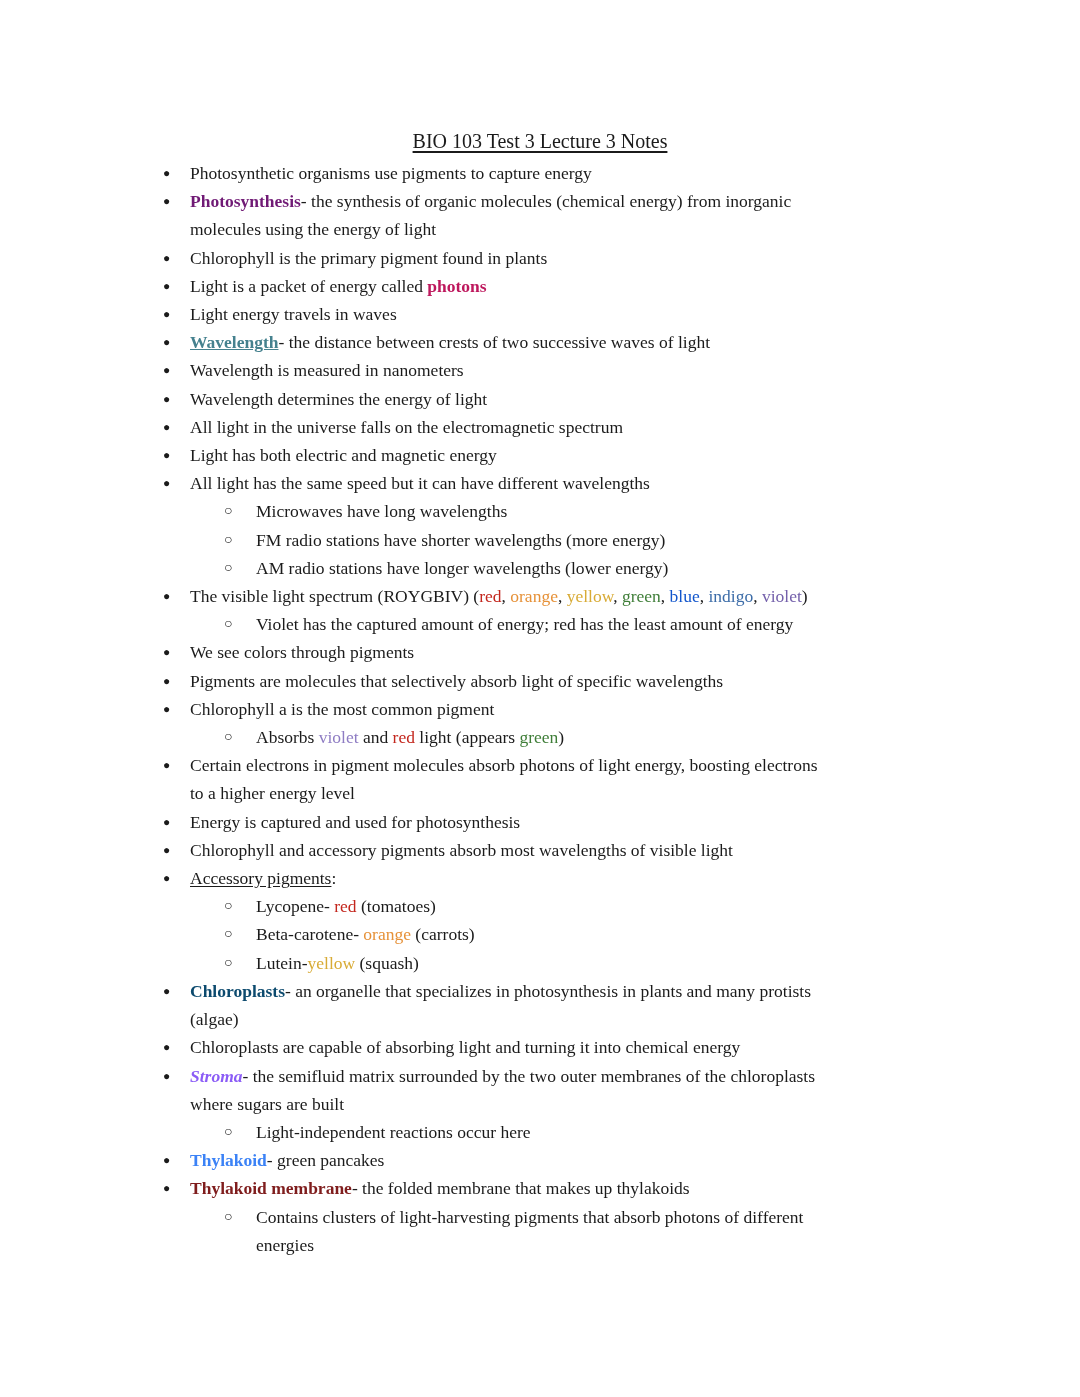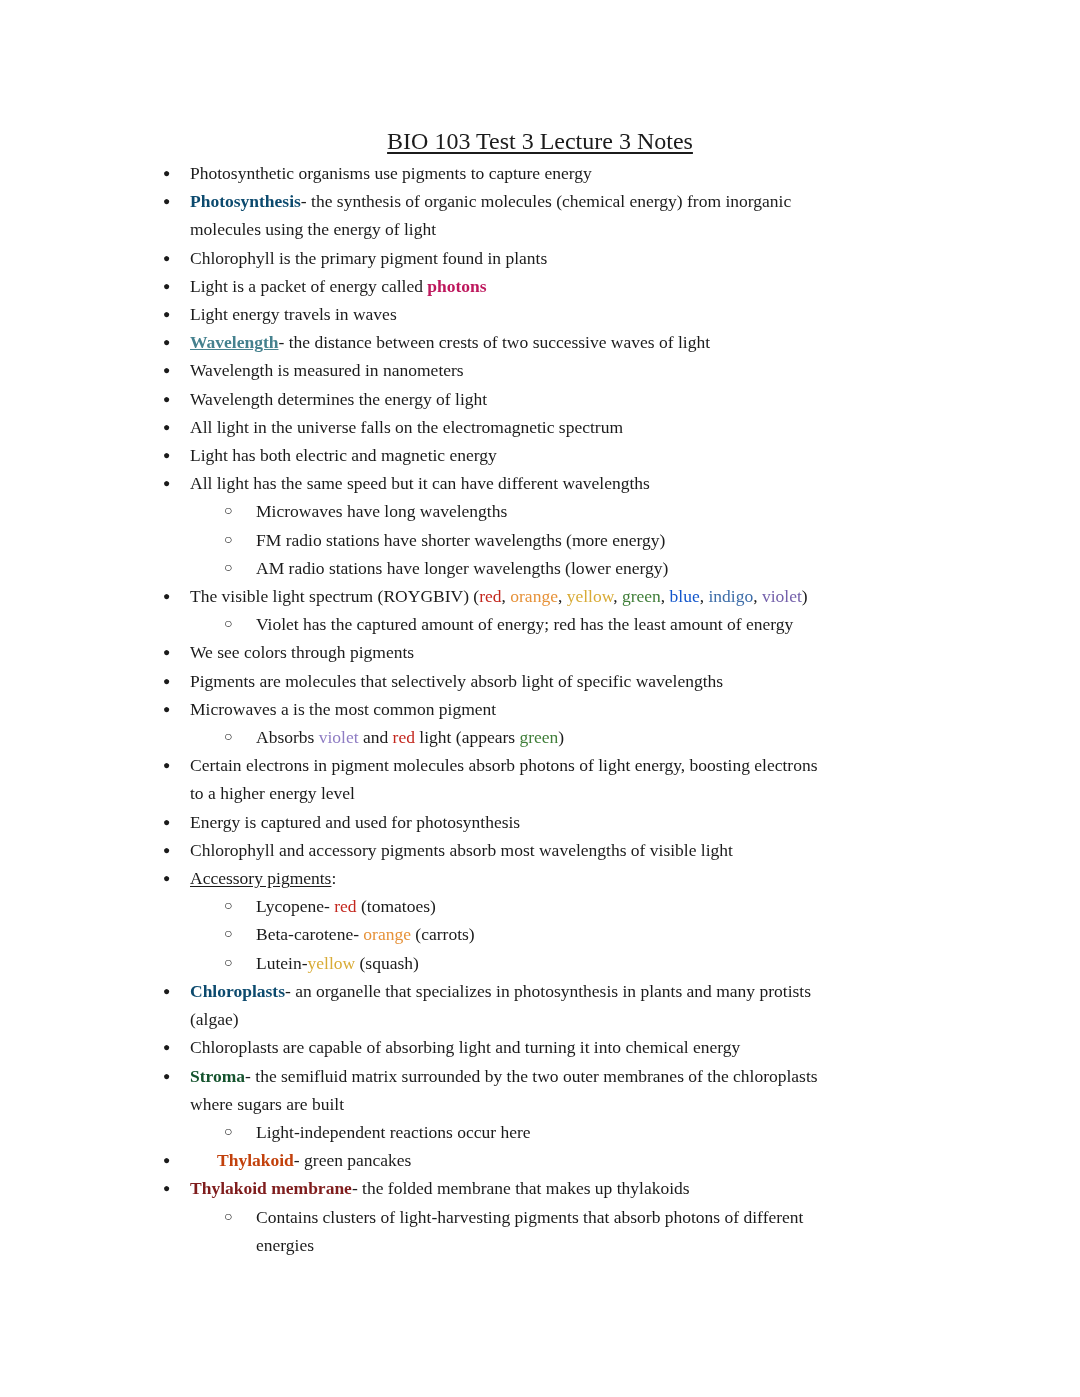--- a/index.html
+++ b/index.html
@@ -16,21 +16,21 @@
   }
   .page {
     position: relative;
     width: 1080px;
     height: 1397px;
     background: #ffffff;
   }
   .title {
     padding-top: 128px;
     text-align: center;
-    font-size: 24px;
+    font-size: 20px;
     line-height: 26px;
     text-decoration: underline;
     text-underline-offset: 3px;
   }
   .notes {
     margin-top: 5px;
   }
   .line {
     position: relative;
     font-size: 17.5px;
@@ -50,52 +50,52 @@
   .seg-b { font-weight: bold; }
   .seg-u { text-decoration: underline; text-underline-offset: 2px; }
 </style>
 </head>
 <body>
 
 <div class="page">
   <div class="title">BIO 103 Test 3 Lecture 3 Notes</div>
   <div class="notes">
       <div class="line lvl0"><span class="bullet">●</span><span class="content"><span>Photosynthetic organisms use pigments to capture energy</span></span></div>
-      <div class="line lvl0"><span class="bullet">●</span><span class="content"><span class="seg-b" style="color: #0c4a6e;">Photosynthesis</span><span>- the synthesis of organic molecules (chemical energy) from inorganic
+      <div class="line lvl0"><span class="bullet">●</span><span class="content"><span class="seg-b" style="color: #701a75;">Photosynthesis</span><span>- the synthesis of organic molecules (chemical energy) from inorganic
 molecules using the energy of light</span></span></div>
       <div class="line lvl0"><span class="bullet">●</span><span class="content"><span>Chlorophyll is the primary pigment found in plants</span></span></div>
       <div class="line lvl0"><span class="bullet">●</span><span class="content"><span>Light is a packet of energy called </span><span class="seg-b" style="color: #be185d;">photons</span></span></div>
       <div class="line lvl0"><span class="bullet">●</span><span class="content"><span>Light energy travels in waves</span></span></div>
       <div class="line lvl0"><span class="bullet">●</span><span class="content"><span class="seg-b" style="color: rgb(69, 129, 142); text-decoration: underline;">Wavelength</span><span>- the distance between crests of two successive waves of light</span></span></div>
       <div class="line lvl0"><span class="bullet">●</span><span class="content"><span>Wavelength is measured in nanometers</span></span></div>
       <div class="line lvl0"><span class="bullet">●</span><span class="content"><span>Wavelength determines the energy of light</span></span></div>
       <div class="line lvl0"><span class="bullet">●</span><span class="content"><span>All light in the universe falls on the electromagnetic spectrum</span></span></div>
       <div class="line lvl0"><span class="bullet">●</span><span class="content"><span>Light has both electric and magnetic energy</span></span></div>
       <div class="line lvl0"><span class="bullet">●</span><span class="content"><span>All light has the same speed but it can have different wavelengths</span></span></div>
       <div class="line lvl1"><span class="bullet">○</span><span class="content"><span>Microwaves have long wavelengths</span></span></div>
       <div class="line lvl1"><span class="bullet">○</span><span class="content"><span>FM radio stations have shorter wavelengths (more energy)</span></span></div>
       <div class="line lvl1"><span class="bullet">○</span><span class="content"><span>AM radio stations have longer wavelengths (lower energy)</span></span></div>
       <div class="line lvl0"><span class="bullet">●</span><span class="content"><span>The visible light spectrum (ROYGBIV) (</span><span style="color: rgb(195, 38, 29);">red</span><span>, </span><span style="color: rgb(230, 145, 56);">orange</span><span>, </span><span style="color: rgb(216, 171, 54);">yellow</span><span>, </span><span style="color: rgb(63, 126, 56);">green</span><span>, </span><span style="color: rgb(17, 85, 204);">blue</span><span>, </span><span style="color: rgb(60, 108, 168);">indigo</span><span>, </span><span style="color: rgb(116, 96, 171);">violet</span><span>)</span></span></div>
       <div class="line lvl1"><span class="bullet">○</span><span class="content"><span>Violet has the captured amount of energy; red has the least amount of energy</span></span></div>
       <div class="line lvl0"><span class="bullet">●</span><span class="content"><span>We see colors through pigments</span></span></div>
       <div class="line lvl0"><span class="bullet">●</span><span class="content"><span>Pigments are molecules that selectively absorb light of specific wavelengths</span></span></div>
-      <div class="line lvl0"><span class="bullet">●</span><span class="content"><span>Microwaves a is the most common pigment</span></span></div>
+      <div class="line lvl0"><span class="bullet">●</span><span class="content"><span>Chlorophyll a is the most common pigment</span></span></div>
       <div class="line lvl1"><span class="bullet">○</span><span class="content"><span>Absorbs </span><span style="color: rgb(142, 124, 195);">violet</span><span> and </span><span style="color: rgb(195, 38, 29);">red</span><span> light (appears </span><span style="color: rgb(63, 126, 56);">green</span><span>)</span></span></div>
       <div class="line lvl0"><span class="bullet">●</span><span class="content"><span>Certain electrons in pigment molecules absorb photons of light energy, boosting electrons
 to a higher energy level</span></span></div>
       <div class="line lvl0"><span class="bullet">●</span><span class="content"><span>Energy is captured and used for photosynthesis</span></span></div>
       <div class="line lvl0"><span class="bullet">●</span><span class="content"><span>Chlorophyll and accessory pigments absorb most wavelengths of visible light</span></span></div>
       <div class="line lvl0"><span class="bullet">●</span><span class="content"><span class="seg-u">Accessory pigments</span><span>:</span></span></div>
       <div class="line lvl1"><span class="bullet">○</span><span class="content"><span>Lycopene- </span><span style="color: rgb(195, 38, 29);">red</span><span> (tomatoes)</span></span></div>
       <div class="line lvl1"><span class="bullet">○</span><span class="content"><span>Beta-carotene- </span><span style="color: rgb(230, 145, 56);">orange</span><span> (carrots)</span></span></div>
       <div class="line lvl1"><span class="bullet">○</span><span class="content"><span>Lutein-</span><span style="color: rgb(216, 171, 54);">yellow</span><span> (squash)</span></span></div>
       <div class="line lvl0"><span class="bullet">●</span><span class="content"><span class="seg-b" style="color: #0c4a6e;">Chloroplasts</span><span>- an organelle that specializes in photosynthesis in plants and many protists
 (algae)</span></span></div>
       <div class="line lvl0"><span class="bullet">●</span><span class="content"><span>Chloroplasts are capable of absorbing light and turning it into chemical energy</span></span></div>
-      <div class="line lvl0"><span class="bullet">●</span><span class="content"><span class="seg-b" style="color: #14532d;">Stroma</span><span>- the semifluid matrix surrounded by the two outer membranes of the chloroplasts
+      <div class="line lvl0"><span class="bullet">●</span><span class="content"><span class="seg-b" style="color: #8b5cf6; font-style: italic;">Stroma</span><span>- the semifluid matrix surrounded by the two outer membranes of the chloroplasts
 where sugars are built</span></span></div>
       <div class="line lvl1"><span class="bullet">○</span><span class="content"><span>Light-independent reactions occur here</span></span></div>
-      <div class="line lvl0"><span class="bullet">●</span><span class="content"><span class="seg-b" style="color: #c2410c; margin-left: 27px;">Thylakoid</span><span>- green pancakes</span></span></div>
+      <div class="line lvl0"><span class="bullet">●</span><span class="content"><span class="seg-b" style="color: #3b82f6;">Thylakoid</span><span>- green pancakes</span></span></div>
       <div class="line lvl0"><span class="bullet">●</span><span class="content"><span class="seg-b" style="color: #7f1d1d;">Thylakoid membrane</span><span>- the folded membrane that makes up thylakoids</span></span></div>
       <div class="line lvl1"><span class="bullet">○</span><span class="content"><span>Contains clusters of light-harvesting pigments that absorb photons of different
 energies</span></span></div>
     </div>
 </div>
 
 </body></html>

